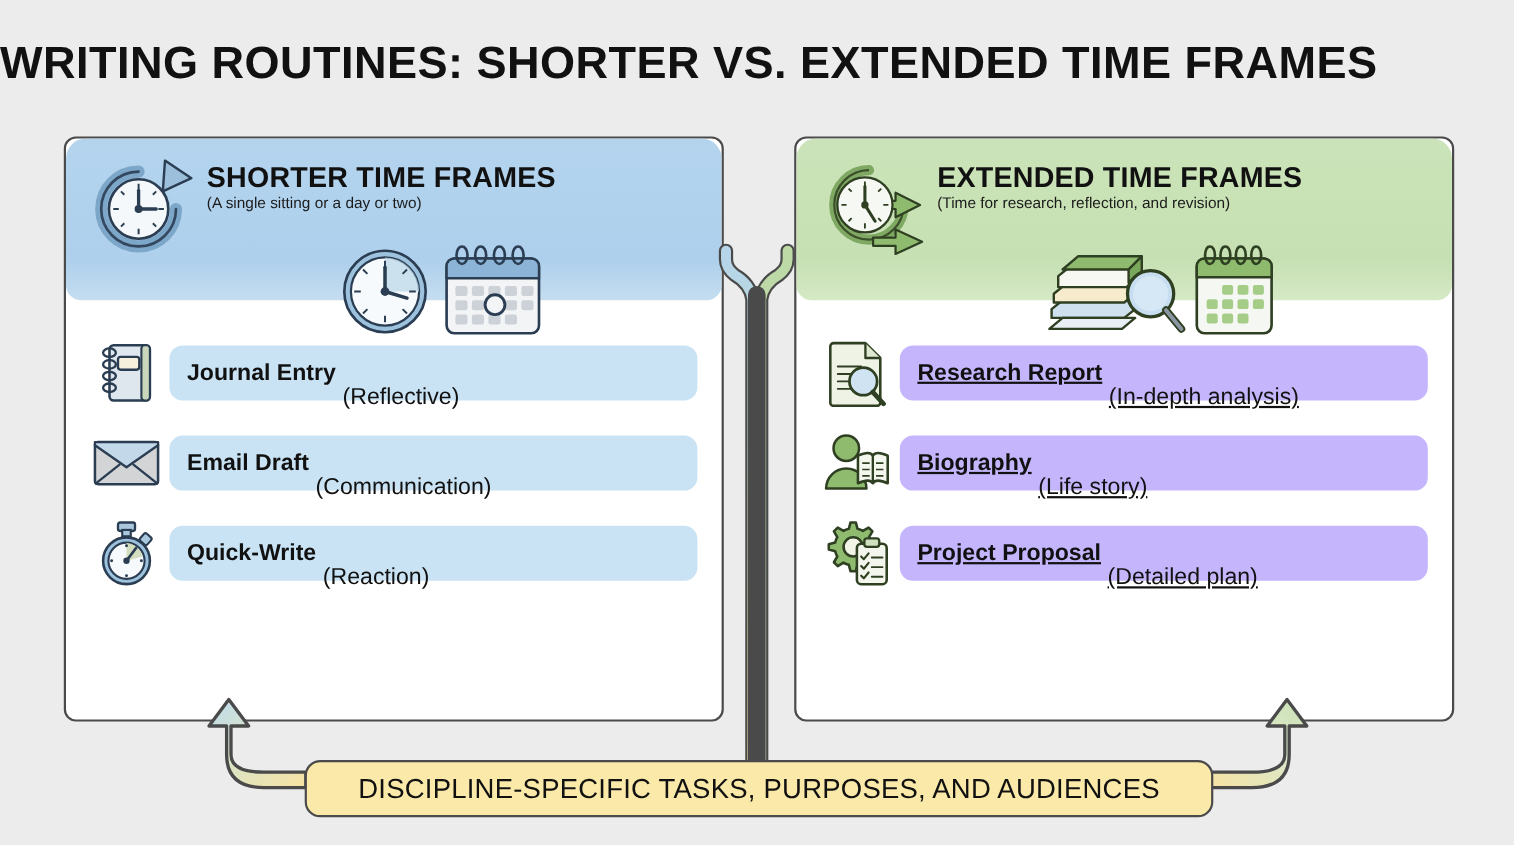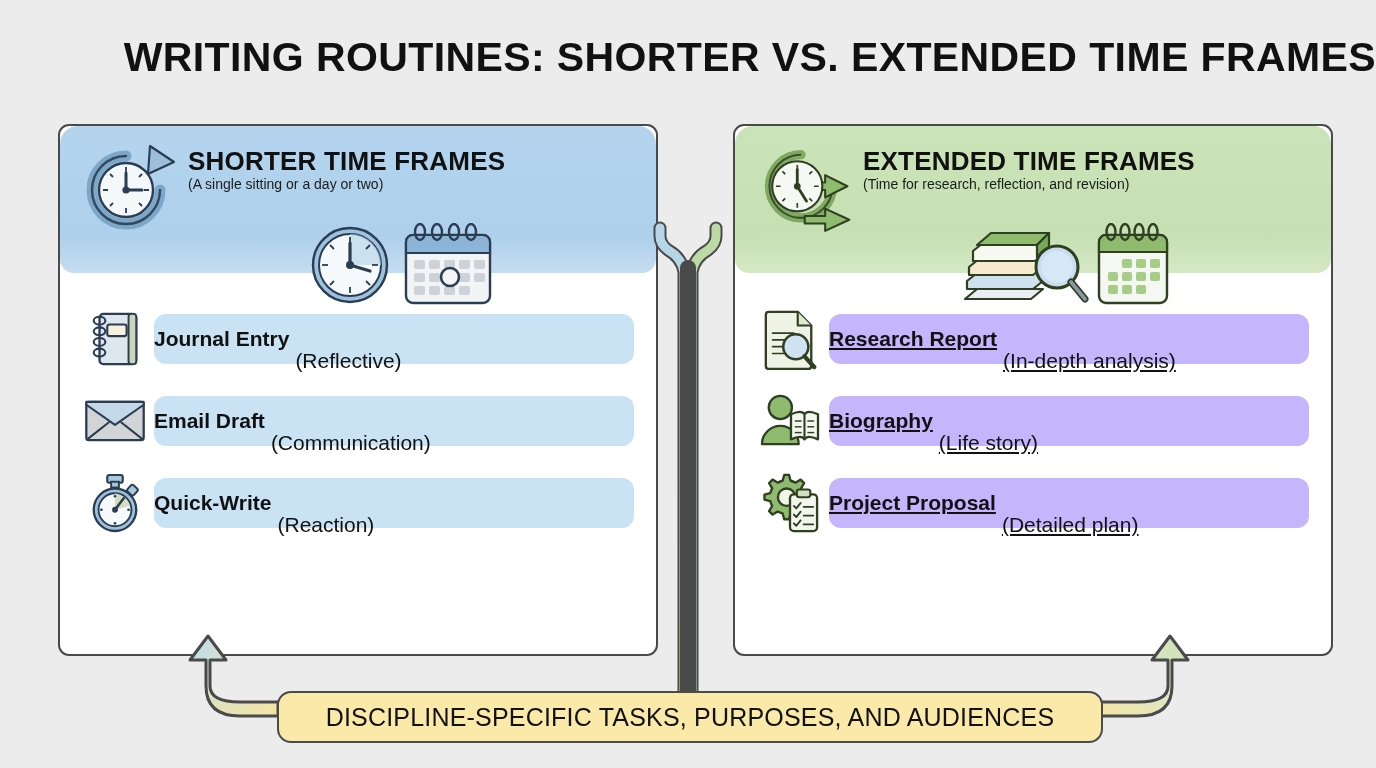--- a/index.html
+++ b/index.html
@@ -7,35 +7,35 @@
     width:1376px; height:768px;
     background:#ececec;
     font-family:"Liberation Sans", sans-serif;
     overflow:hidden;
   }
   #stage { position:relative; width:1376px; height:768px; }
 
   
   .title {
     position:absolute; top:34px; left:0; width:1376px;
-    text-align:right;
+    text-align:left;
     font-size:41px; font-weight:bold; letter-spacing:.4px;
     color:#111; white-space:nowrap;
   }
 
   
   .panel {
     position:absolute; top:124px; height:532px;
     background:#fff;
     border:2px solid #4a4a4a;
     border-radius:11px;
     overflow:hidden;
   }
   #panel-left  { left:58px;  width:600px; }
-  #panel-right { right:43px; width:600px; }
+  #panel-right { right:54px; width:600px; }
 
   .panel-header {
     position:relative;
     height:147px;
     border-radius:18px 18px 14px 14px;
     padding-left:128px;
     padding-top:22px;
   }
   #panel-left  .panel-header { background:linear-gradient(180deg,#b4d4ee 0%,#aed0ec 75%,#c5ddf0 100%); }
   #panel-right .panel-header { background:linear-gradient(180deg,#cbe3b8 0%,#c6e0b3 75%,#d6e9c6 100%); }
@@ -52,21 +52,21 @@
   .header-deco  { position:absolute; bottom:-34px; height:84px; }
   #deco-left  { left:248px; width:190px; }
   #deco-right { left:218px; width:220px; }
 
   
   .rows { position:absolute; left:0; top:180px; width:100%; padding:0 22px 0 16px; }
   .row { position:relative; display:flex; align-items:center; height:66px; margin-bottom:16px; }
   .row-icon { width:78px; height:62px; flex:0 0 78px; display:flex; align-items:center; justify-content:center; }
   .row-pill {
     flex:1; height:50px; border-radius:12px;
-    display:flex; align-items:center; 
+    display:flex; align-items:center; padding-left:16px;
     font-size:21px; color:#111; white-space:nowrap;
   }
   #panel-left  .row-pill { background:#c9e3f4; }
   #panel-right .row-pill { background:#c4b5fd;text-decoration:underline; }
   .row-pill b { font-weight:bold; margin-right:6px; }
   .row-pill span.paren { font-weight:normal;margin-top:44px; }
 
   
   #banner {
     position:absolute; left:277px; top:691px; width:826px; height:52px;

